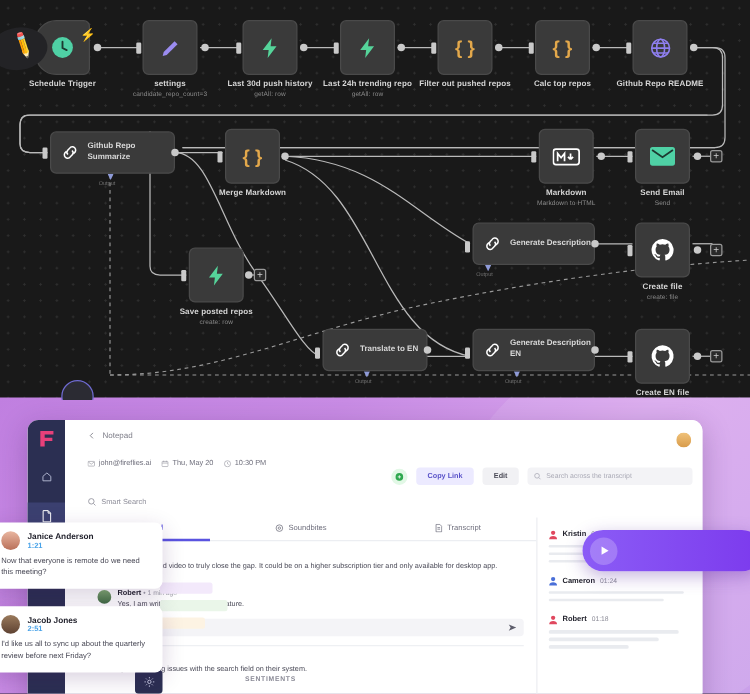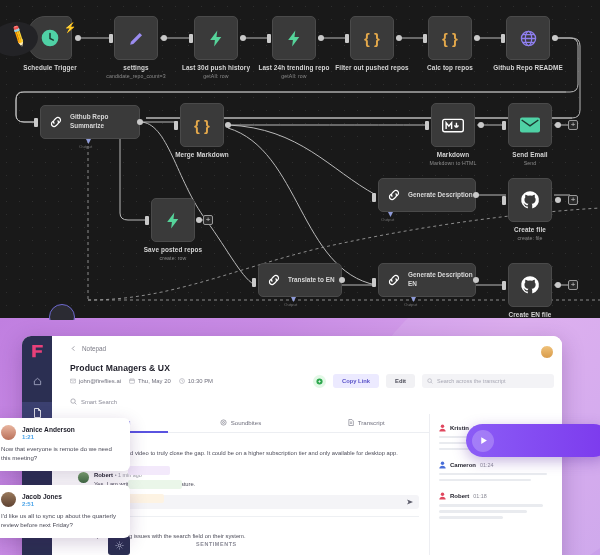--- a/index.html
+++ b/index.html
@@ -558,21 +558,20 @@
 
       <div class="app-main">
         <div class="np-back">
           <svg width="7" height="7" viewBox="0 0 16 16" fill="none" stroke="#7b7b86" stroke-width="1.6">
               <path d="M10 3L5 8l5 5"></path>
             </svg>
           <span>Notepad</span>
         </div>
 
         <div class="np-title-row">
-          <div class="np-title">Product Managers &amp; UX</div>
           <div class="np-meta">
             <span class="m">
               <svg width="6" height="6" viewBox="0 0 16 16" fill="none" stroke="#6f6f7c" stroke-width="1.5">
                   <rect x="1" y="3" width="14" height="10" rx="1.5"></rect>
                   <path d="M1.5 4l6.5 5 6.5-5"></path>
                 </svg>
               <span>john@fireflies.ai</span>
             </span>
             <span class="m">
               <svg width="6" height="6" viewBox="0 0 16 16" fill="none" stroke="#6f6f7c" stroke-width="1.5">

